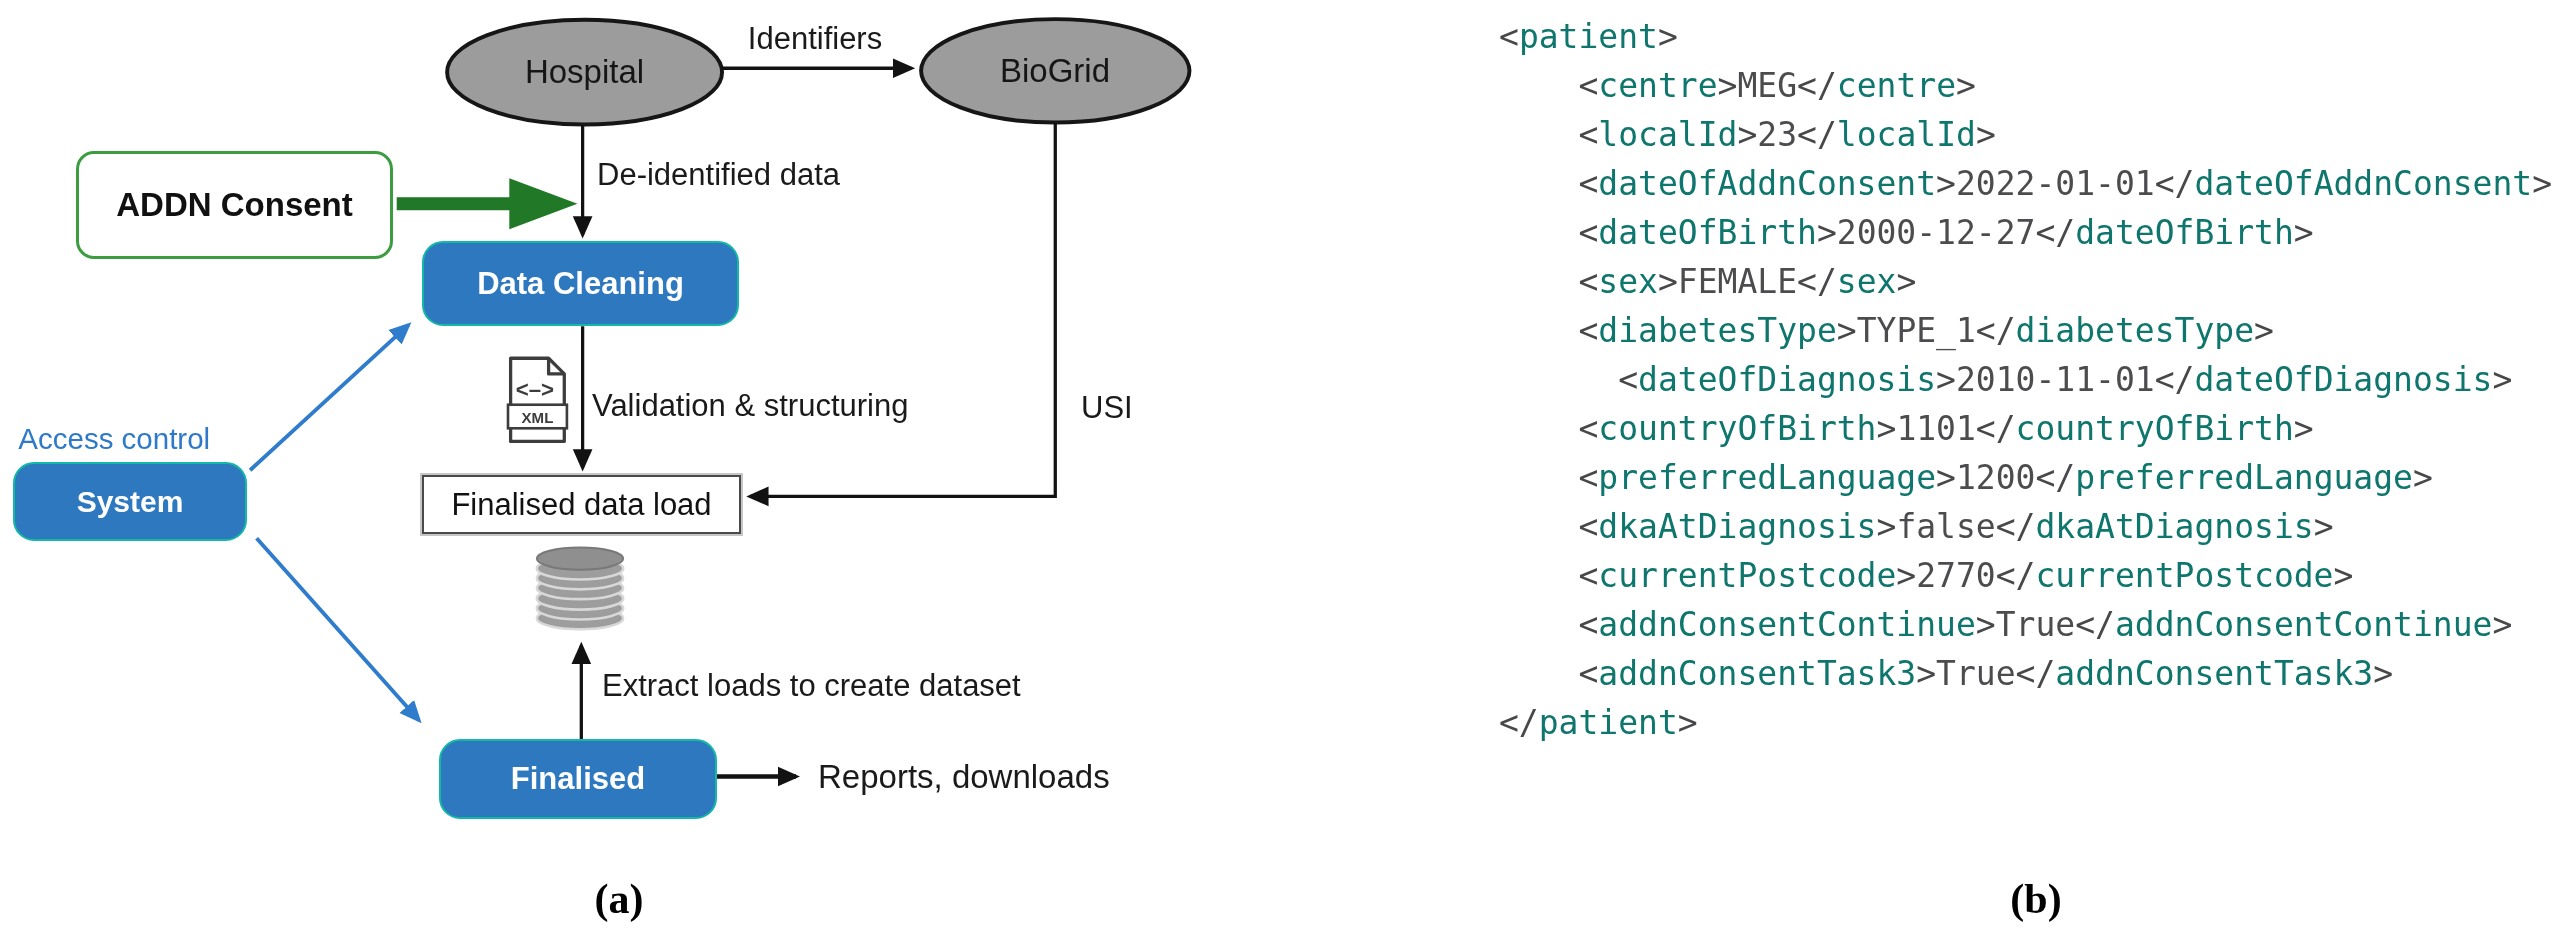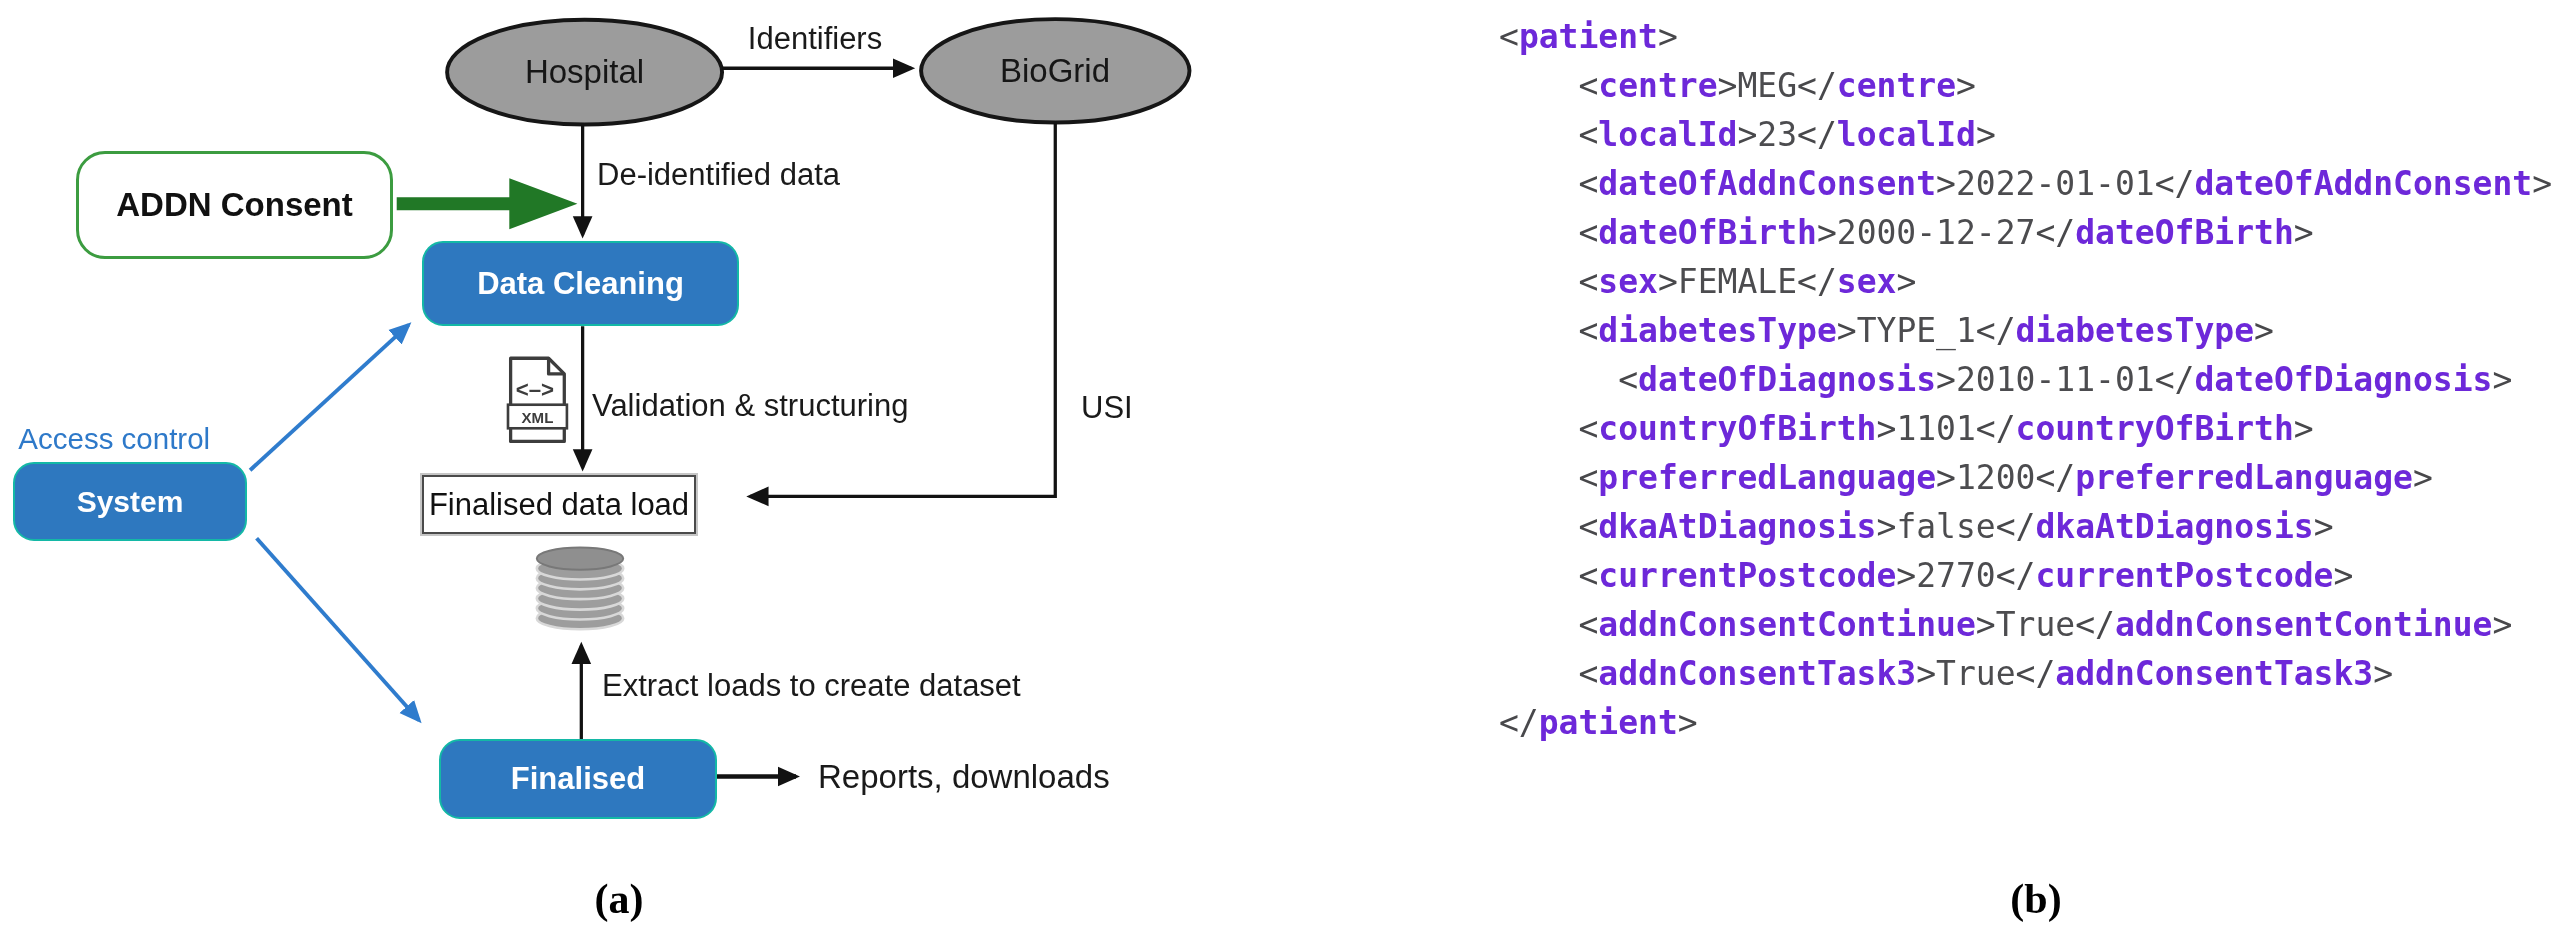--- a/index.html
+++ b/index.html
@@ -6,30 +6,30 @@
   .stage{position:relative;width:2576px;height:943px;background:#fff;overflow:hidden;
          font-family:"Liberation Sans", sans-serif;}
   .layer{position:absolute;left:0;top:0;}
   .lbl{position:absolute;font-size:31px;line-height:1.12;color:#1a1a1a;white-space:nowrap;}
   .lbl.center{text-align:center;}
   .blue-text{color:#2e79c9;font-size:29.5px;}
   .node{position:absolute;display:flex;align-items:center;justify-content:center;box-sizing:border-box;text-align:center;}
   .ellipse-label{font-size:33px;color:#161616;}
   .blue-box{background:#2e78bf;border:2px solid #14b8a6;border-radius:21px;color:#ffffff;
             font-weight:bold;font-size:31px;}
-  .consent-box{background:#ffffff;border:3.3px solid #3c9c40;border-radius:29px;color:#111111;
+  .consent-box{background:#ffffff;border:3.3px solid #3c9c40;border-radius:18px;color:#111111;
                font-weight:bold;font-size:33px;}
   .fin-box{background:#ffffff;border:2px solid #4a4a4a;outline:2px solid #c6c6c6;font-size:31px;color:#111;}
   .caption{position:absolute;width:144px;text-align:center;font-family:"Liberation Serif", serif;
            font-weight:bold;font-size:42px;color:#000;}
   .code{position:absolute;left:1499px;top:11.8px;font-family:"DejaVu Sans Mono", monospace;
         font-size:33px;}
   .code-line{line-height:49px;white-space:pre;}
   .c-p{color:#48484b;}
-  .c-t{color:#6d28d9;font-weight:bold;}
+  .c-t{color:#0f766e;}
   .c-v{color:#4c4c4f;}
 </style>
 </head>
 <body>
 
 <div class="stage">
 
   <svg class="layer" width="2576" height="943" viewBox="0 0 3935 1440">
     <defs>
       <marker id="mBlack" markerUnits="userSpaceOnUse" markerWidth="40" markerHeight="36" refX="28" refY="17" orient="auto">
@@ -80,21 +80,21 @@
   <div class="node ellipse-label" style="left:921px;top:19px;width:268px;height:103px;">
     <span>BioGrid</span>
   </div>
 
   <div class="node consent-box" style="left:76px;top:151px;width:317px;height:108px;">
     <span>ADDN Consent</span>
   </div>
   <div class="node blue-box" style="left:422px;top:241px;width:317px;height:85px;">
     <span>Data Cleaning</span>
   </div>
-  <div class="node fin-box" style="left:422px;top:475px;width:274px;height:59px;">
+  <div class="node fin-box" style="left:422px;top:475px;width:319px;height:59px;">
     <span>Finalised data load</span>
   </div>
   <div class="node blue-box" style="left:13px;top:462px;width:234px;height:79px;font-size:30px;">
     <span>System</span>
   </div>
   <div class="node blue-box" style="left:439px;top:739px;width:278px;height:80px;">
     <span>Finalised</span>
   </div>
 
   <div class="lbl center" style="left:733px;top:22px;width:164px;">Identifiers</div>

